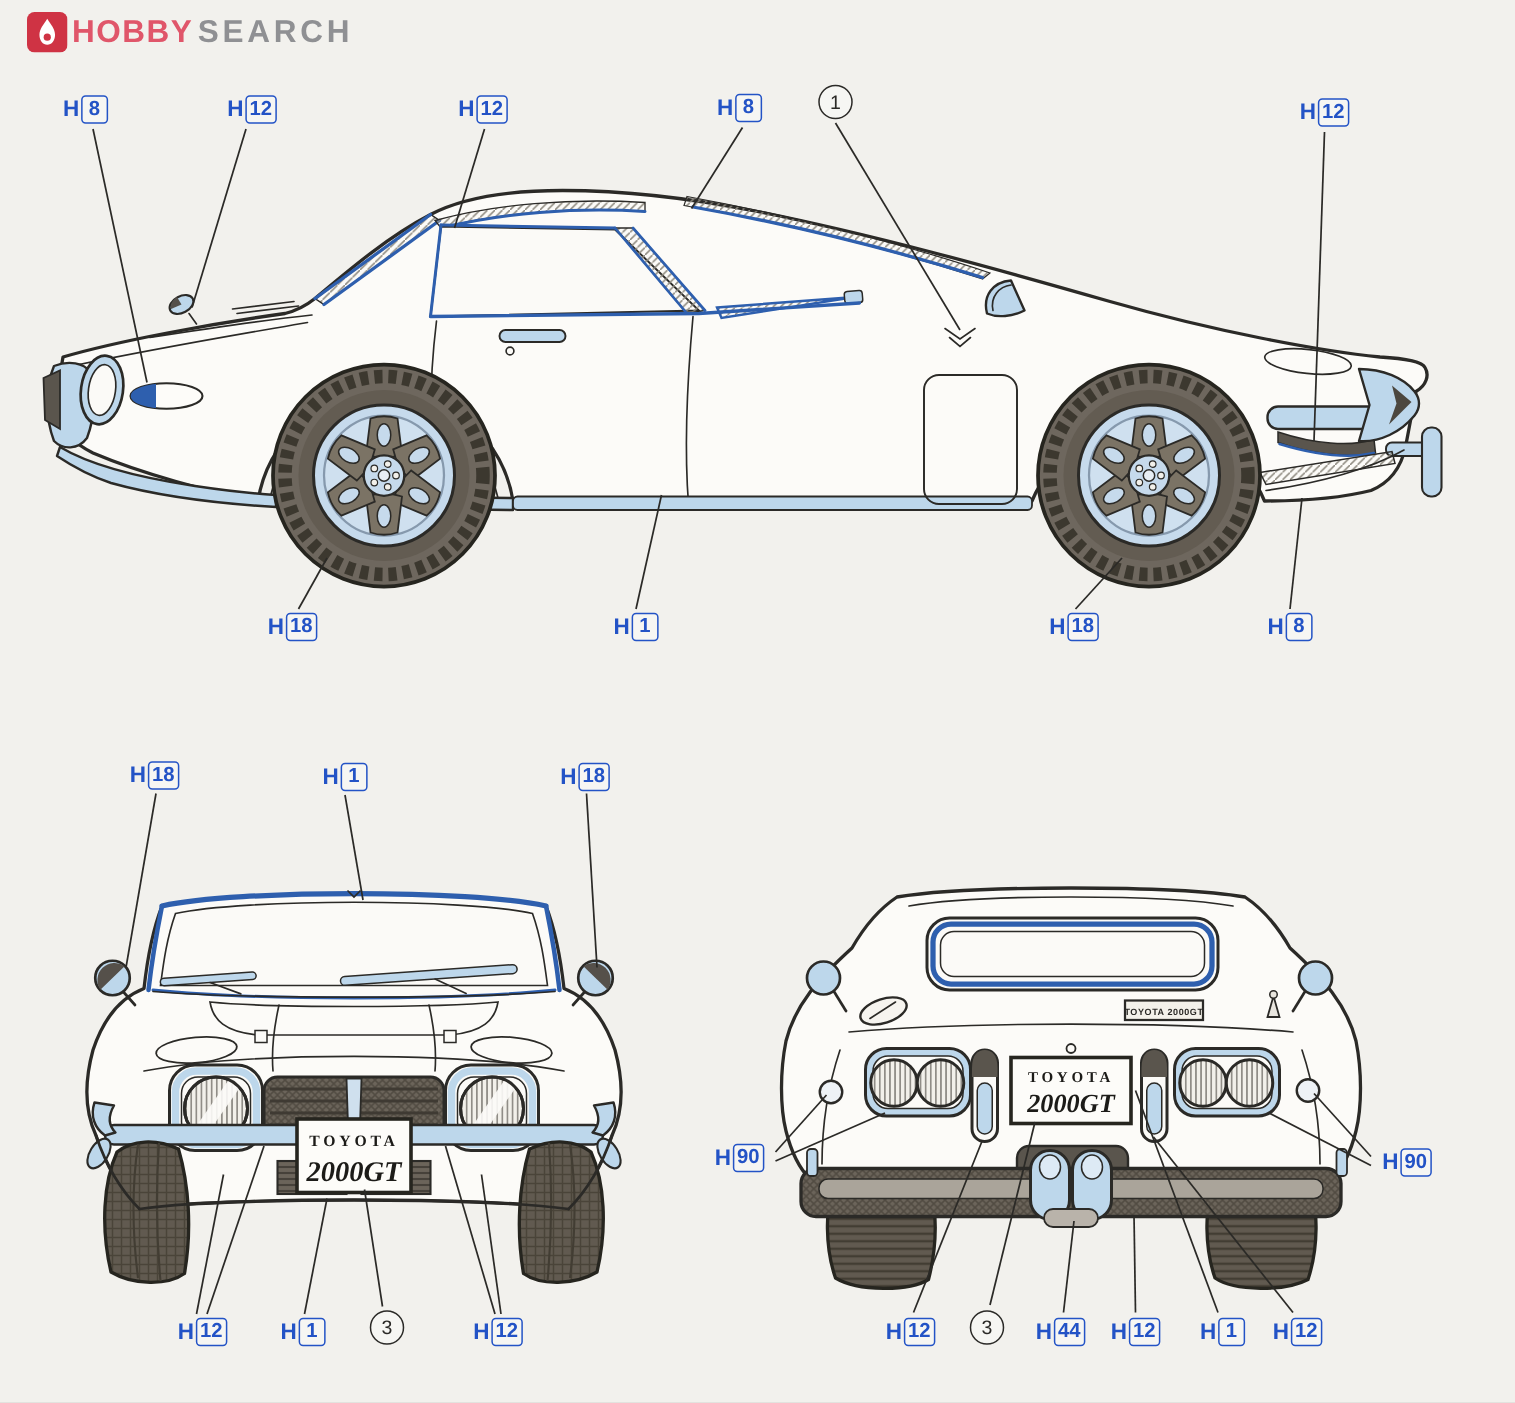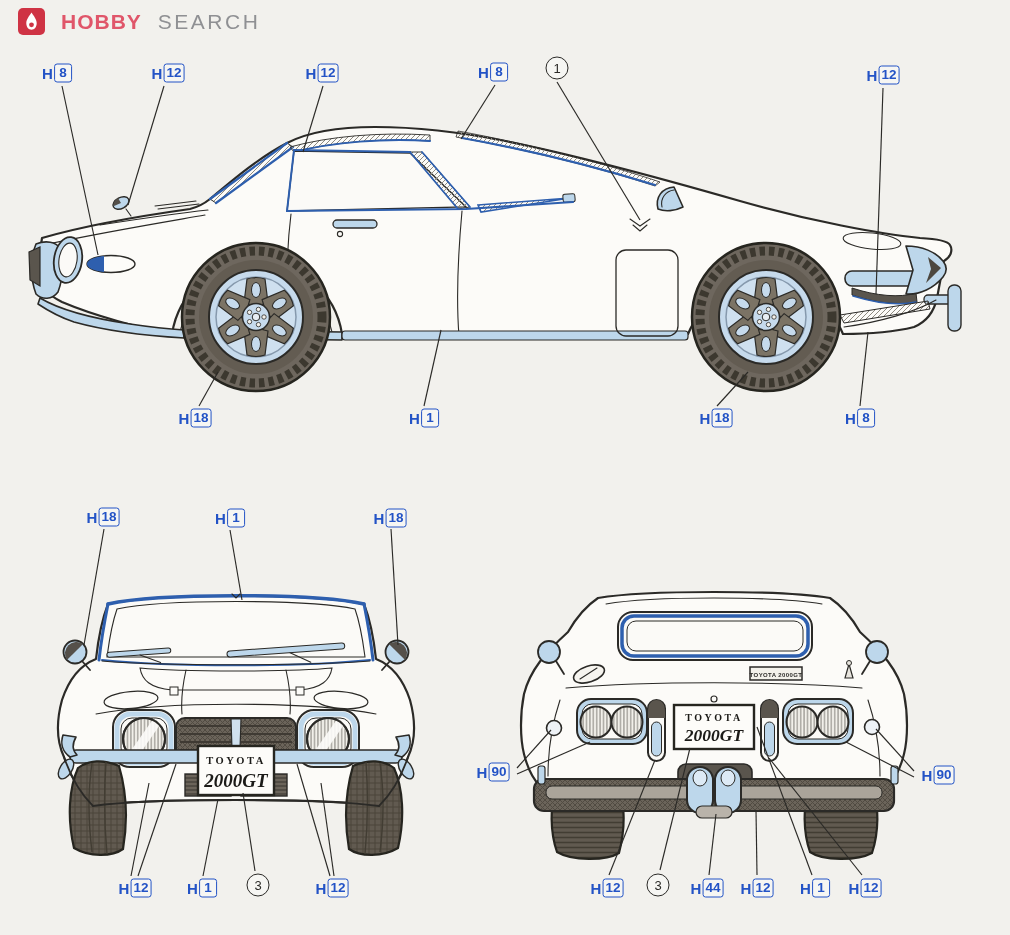--- a/index.html
+++ b/index.html
@@ -1,22 +1,22 @@
 <!DOCTYPE html>
 <html><head>
 <meta charset="utf-8">
 <style>
   html,body{margin:0;padding:0;background:#d8d6d2;}
   #page{position:relative;width:1010px;height:935px;background:#f2f1ed;overflow:hidden;
         font-family:"Liberation Sans",sans-serif;}
   #art{position:absolute;left:0;top:0;}
   
-  .logo{position:absolute;display:flex;align-items:center;gap:16px;}
+  .logo{position:absolute;display:flex;align-items:center;gap:3px;}
   .logo-w1{color:#e0566a;font-weight:700;font-size:21px;letter-spacing:1px;}
-  .logo-w2{color:#8f9093;font-weight:400;font-size:21px;letter-spacing:2.5px;text-align:center;}
+  .logo-w2{color:#8f9093;font-weight:700;font-size:21px;letter-spacing:2.5px;text-align:center;}
   
   .co{position:absolute;transform:translate(-50%,-50%);display:flex;align-items:center;
       color:#2353c6;font-size:15px;font-weight:700;white-space:nowrap;}
   .co .box{display:inline-block;min-width:12px;padding:0 2px;height:17px;line-height:16px;
       border:1.6px solid #2353c6;border-radius:3px;text-align:center;font-size:13.5px;
       margin-left:1px;background:rgba(250,250,247,.55);}
   .circ{position:absolute;transform:translate(-50%,-50%);width:21px;height:21px;
       border:1.5px solid #2b2a27;border-radius:50%;color:#2b2a27;font-size:13px;
       display:flex;align-items:center;justify-content:center;background:rgba(250,250,247,.55);}
   

